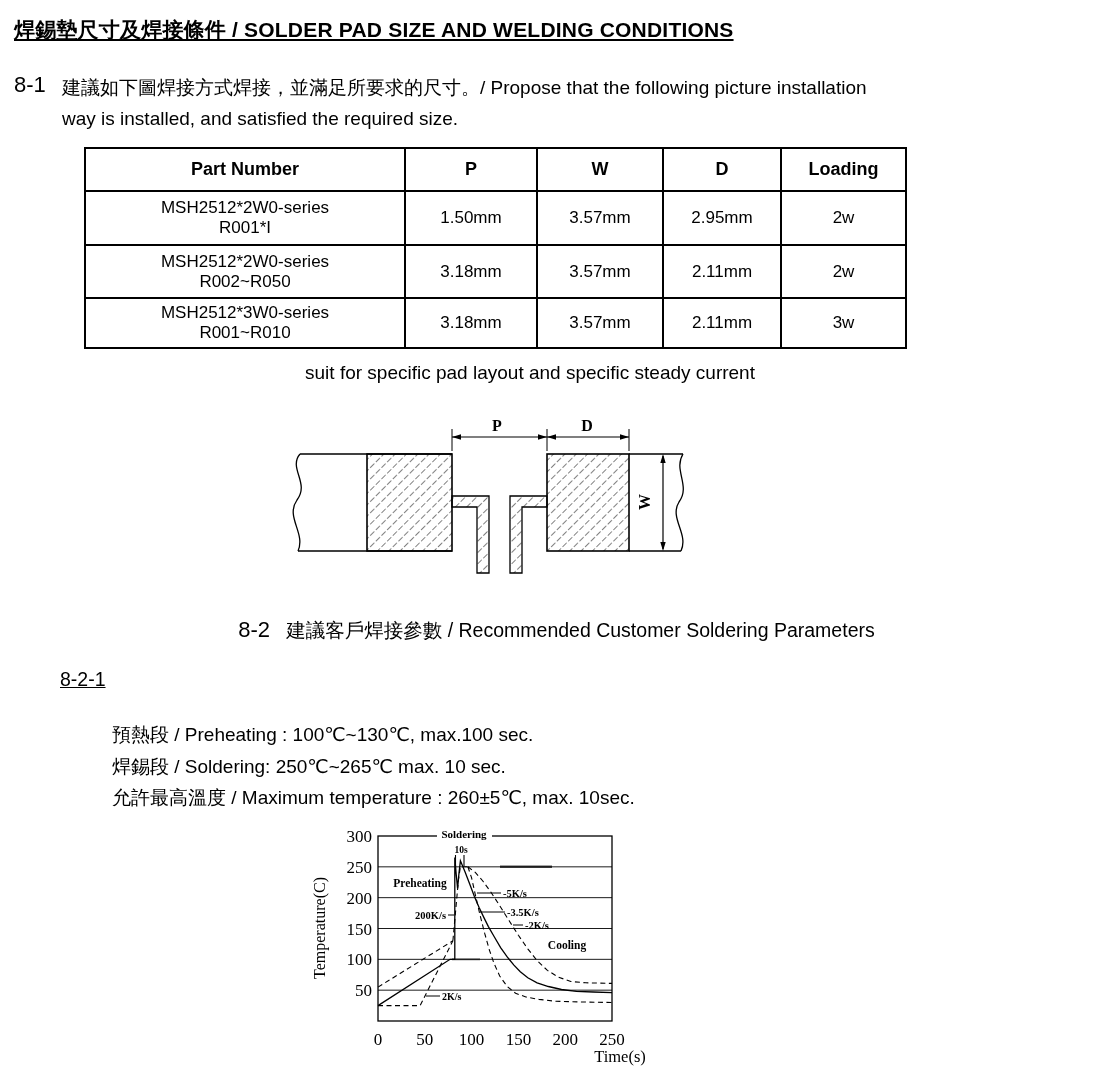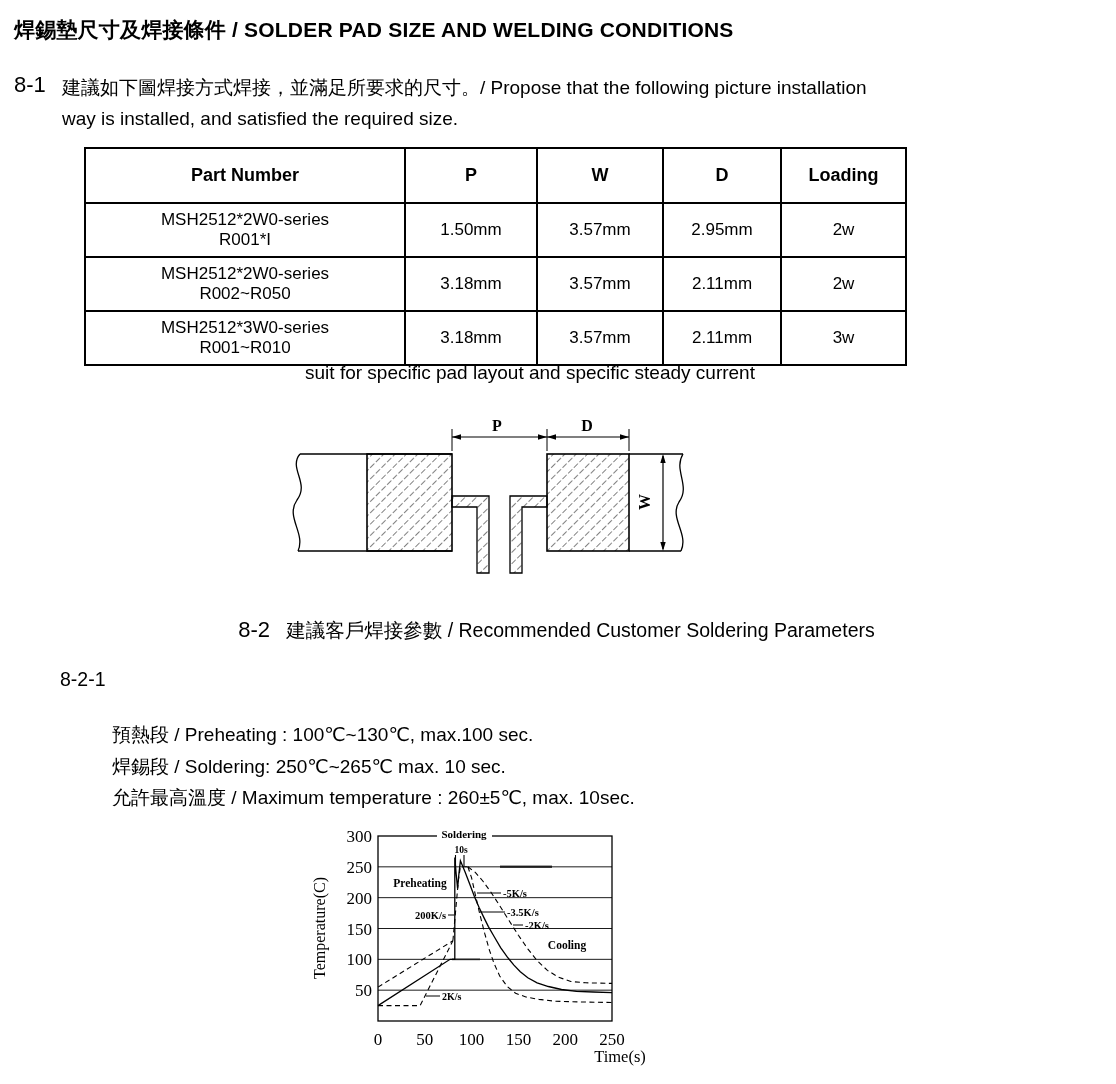--- a/index.html
+++ b/index.html
@@ -1,33 +1,33 @@
 <!DOCTYPE html>
 <html><head>
 <meta charset="utf-8">
 <style>
   html,body{margin:0;padding:0;}
   body{
     width:1116px;height:1084px;position:relative;background:#ffffff;color:#000;
     font-family:"Liberation Sans","DejaVu Sans",sans-serif;overflow:hidden;
   }
   .abs{position:absolute;}
-  .title{left:14px;top:16px;font-size:21px;font-weight:600;letter-spacing:0.2px;}
+  .title{left:14px;top:16px;font-size:21px;font-weight:600;letter-spacing:0.2px;text-decoration:underline;}
   .secrow{display:flex;}
   .s81{left:14px;top:72px;width:1085px;}
   .secnum{font-size:22px;flex:0 0 48px;}
   .sectext{font-size:19px;line-height:31px;}
   .padtable{left:84px;top:147px;width:821px;border-collapse:collapse;table-layout:fixed;}
-  .padtable th,.padtable td{border:2px solid #000;text-align:center;vertical-align:middle;padding:6px;}
+  .padtable th,.padtable td{border:2px solid #000;text-align:center;vertical-align:middle;padding:0;}
   .padtable th{font-size:18px;font-weight:bold;height:41px;}
   .padtable td{font-size:17px;}
   .r1{height:54px;} .r2{height:53px;} .r3{height:50px;}
   .loadnote{left:150px;top:357px;width:760px;text-align:center;font-size:19px;line-height:31px;}
   .s82{left:14px;top:617px;width:1085px;justify-content:center;}
-  .s821{left:60px;top:668px;width:1040px;}
+  .s821{left:60px;top:668px;width:1040px;text-decoration:underline;}
   .secnum2{font-size:19.5px;flex:0 0 58px;}
   .sectext2{font-size:19.5px;}
   .params{left:112px;top:719px;font-size:19px;line-height:31.5px;}
   svg text{fill:#000;}
   .cserif{font-family:"Liberation Serif","DejaVu Serif",serif;}
   .ann{font-family:"Liberation Serif","DejaVu Serif",serif;font-weight:600;}
 </style>
 </head>
 <body>
 

